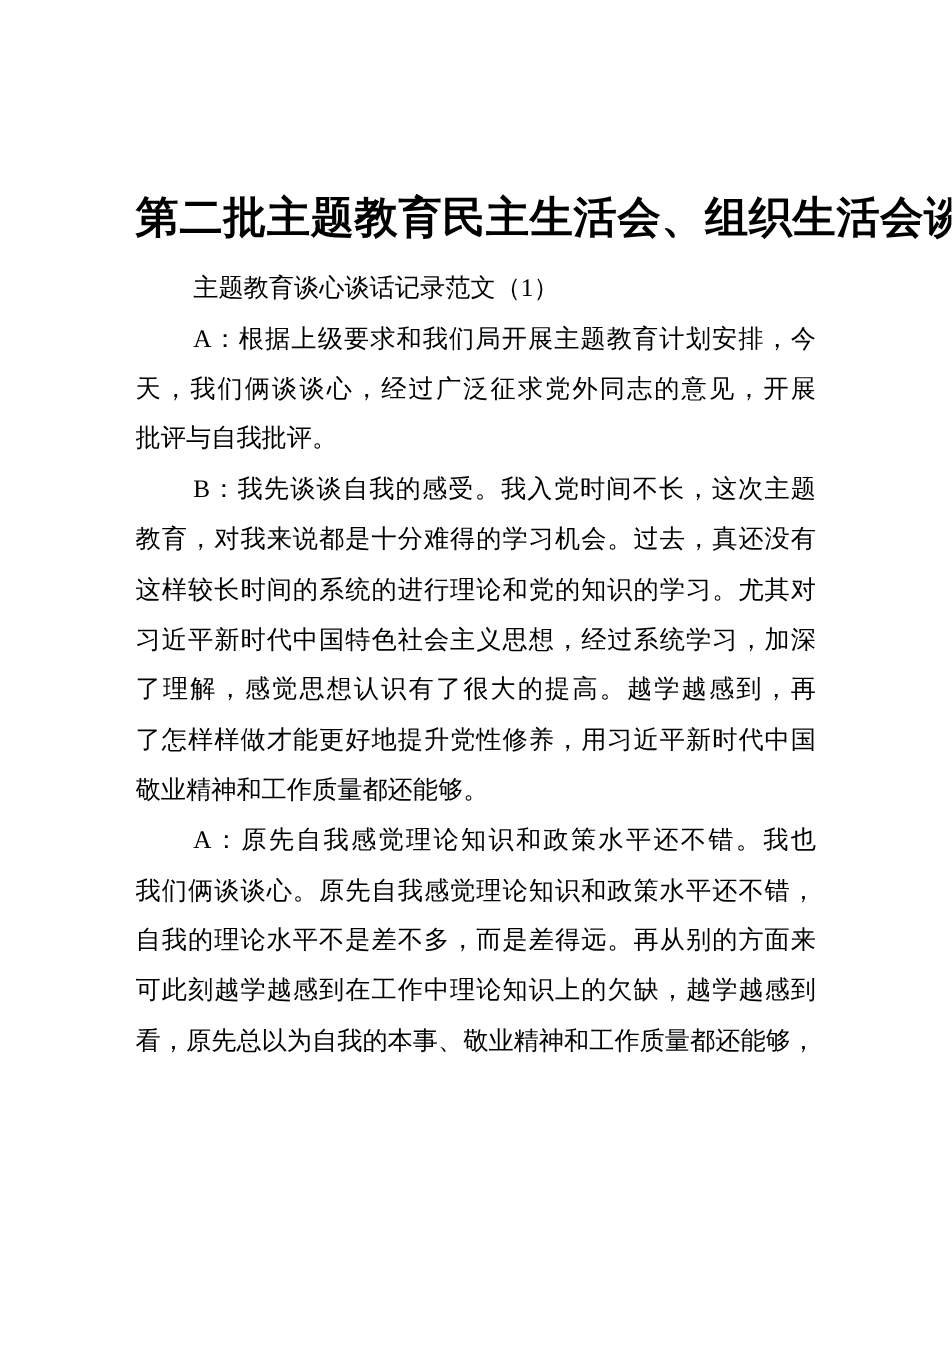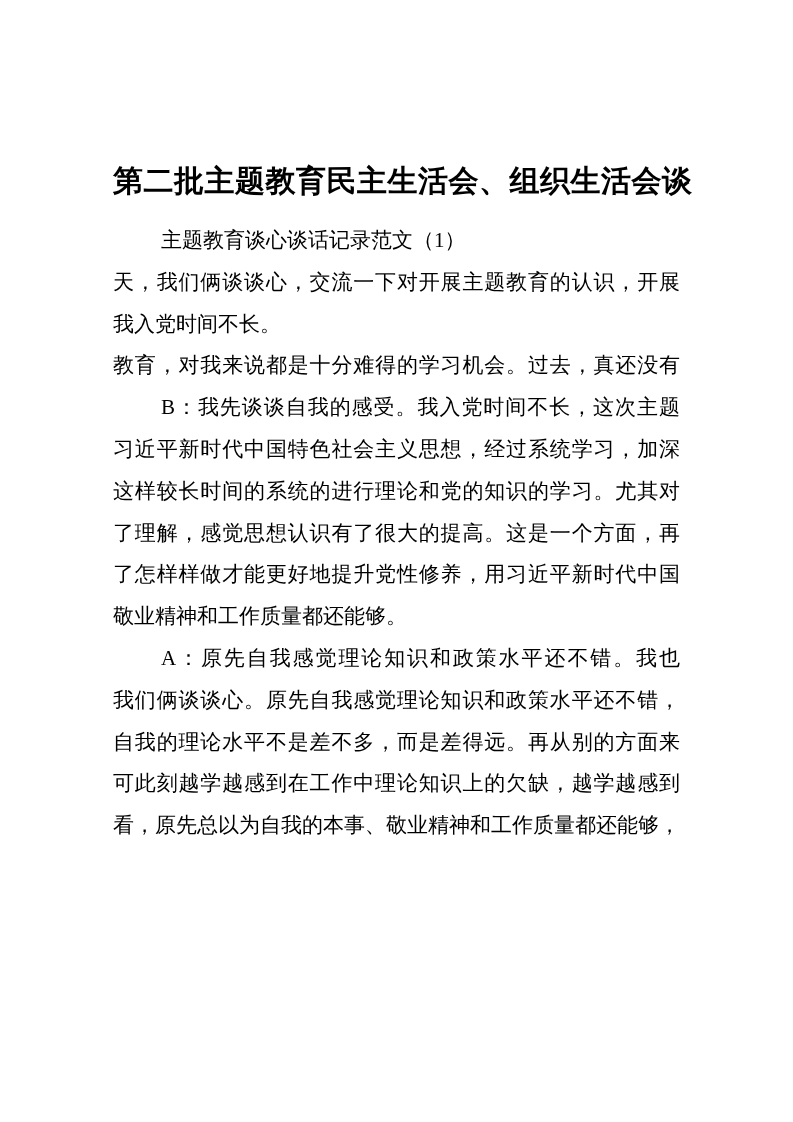--- a/index.html
+++ b/index.html
@@ -19,21 +19,21 @@
   }
   .content {
     box-sizing: border-box;
     width: 793px;
     height: 1122px;
     padding: 152px 113px 0 113px;
   }
   .doc-title {
     margin: 0;
     padding: 0;
-    font-size: 30px;
+    font-size: 36px;
     font-weight: bold;
     letter-spacing: 0.5px;
   }
   .t-line {
     display: block;
     height: 58px;
     line-height: 58px;
     text-align: center;
     white-space: nowrap;
   }
@@ -71,30 +71,31 @@
       <span class="t-line">第二批主题教育民主生活会、组织生活会谈</span>
     </h1>
 
     <div class="doc-body">
 
       <p class="para">
         <span class="ln ind">主题教育谈心谈话记录范文（1）</span>
       </p>
 
       <p class="para">
-        <span class="ln fill">天，我们俩谈谈心，交流一下对开展主题教育的认识，开展</span>
-        <span class="ln">我入党时间不长。</span>
+        <span class="ln ind fill">A：根据上级要求和我们局开展主题教育计划安排，今</span>
+        <span class="ln fill">天，我们俩谈谈心，经过广泛征求党外同志的意见，开展</span>
+        <span class="ln">批评与自我批评。</span>
       </p>
 
       <p class="para">
+        <span class="ln ind fill">B：我先谈谈自我的感受。我入党时间不长，这次主题</span>
         <span class="ln fill">教育，对我来说都是十分难得的学习机会。过去，真还没有</span>
-        <span class="ln ind fill">B：我先谈谈自我的感受。我入党时间不长，这次主题</span>
+        <span class="ln fill">这样较长时间的系统的进行理论和党的知识的学习。尤其对</span>
         <span class="ln fill">习近平新时代中国特色社会主义思想，经过系统学习，加深</span>
-        <span class="ln fill">这样较长时间的系统的进行理论和党的知识的学习。尤其对</span>
-        <span class="ln fill">了理解，感觉思想认识有了很大的提高。这是一个方面，再</span>
+        <span class="ln fill">了理解，感觉思想认识有了很大的提高。越学越感到，再</span>
         <span class="ln fill">了怎样样做才能更好地提升党性修养，用习近平新时代中国</span>
         <span class="ln">敬业精神和工作质量都还能够。</span>
       </p>
 
       <p class="para">
         <span class="ln ind fill">A：原先自我感觉理论知识和政策水平还不错。我也</span>
         <span class="ln fill">我们俩谈谈心。原先自我感觉理论知识和政策水平还不错，</span>
         <span class="ln fill">自我的理论水平不是差不多，而是差得远。再从别的方面来</span>
         <span class="ln fill">可此刻越学越感到在工作中理论知识上的欠缺，越学越感到</span>
         <span class="ln fill">看，原先总以为自我的本事、敬业精神和工作质量都还能够，</span>

